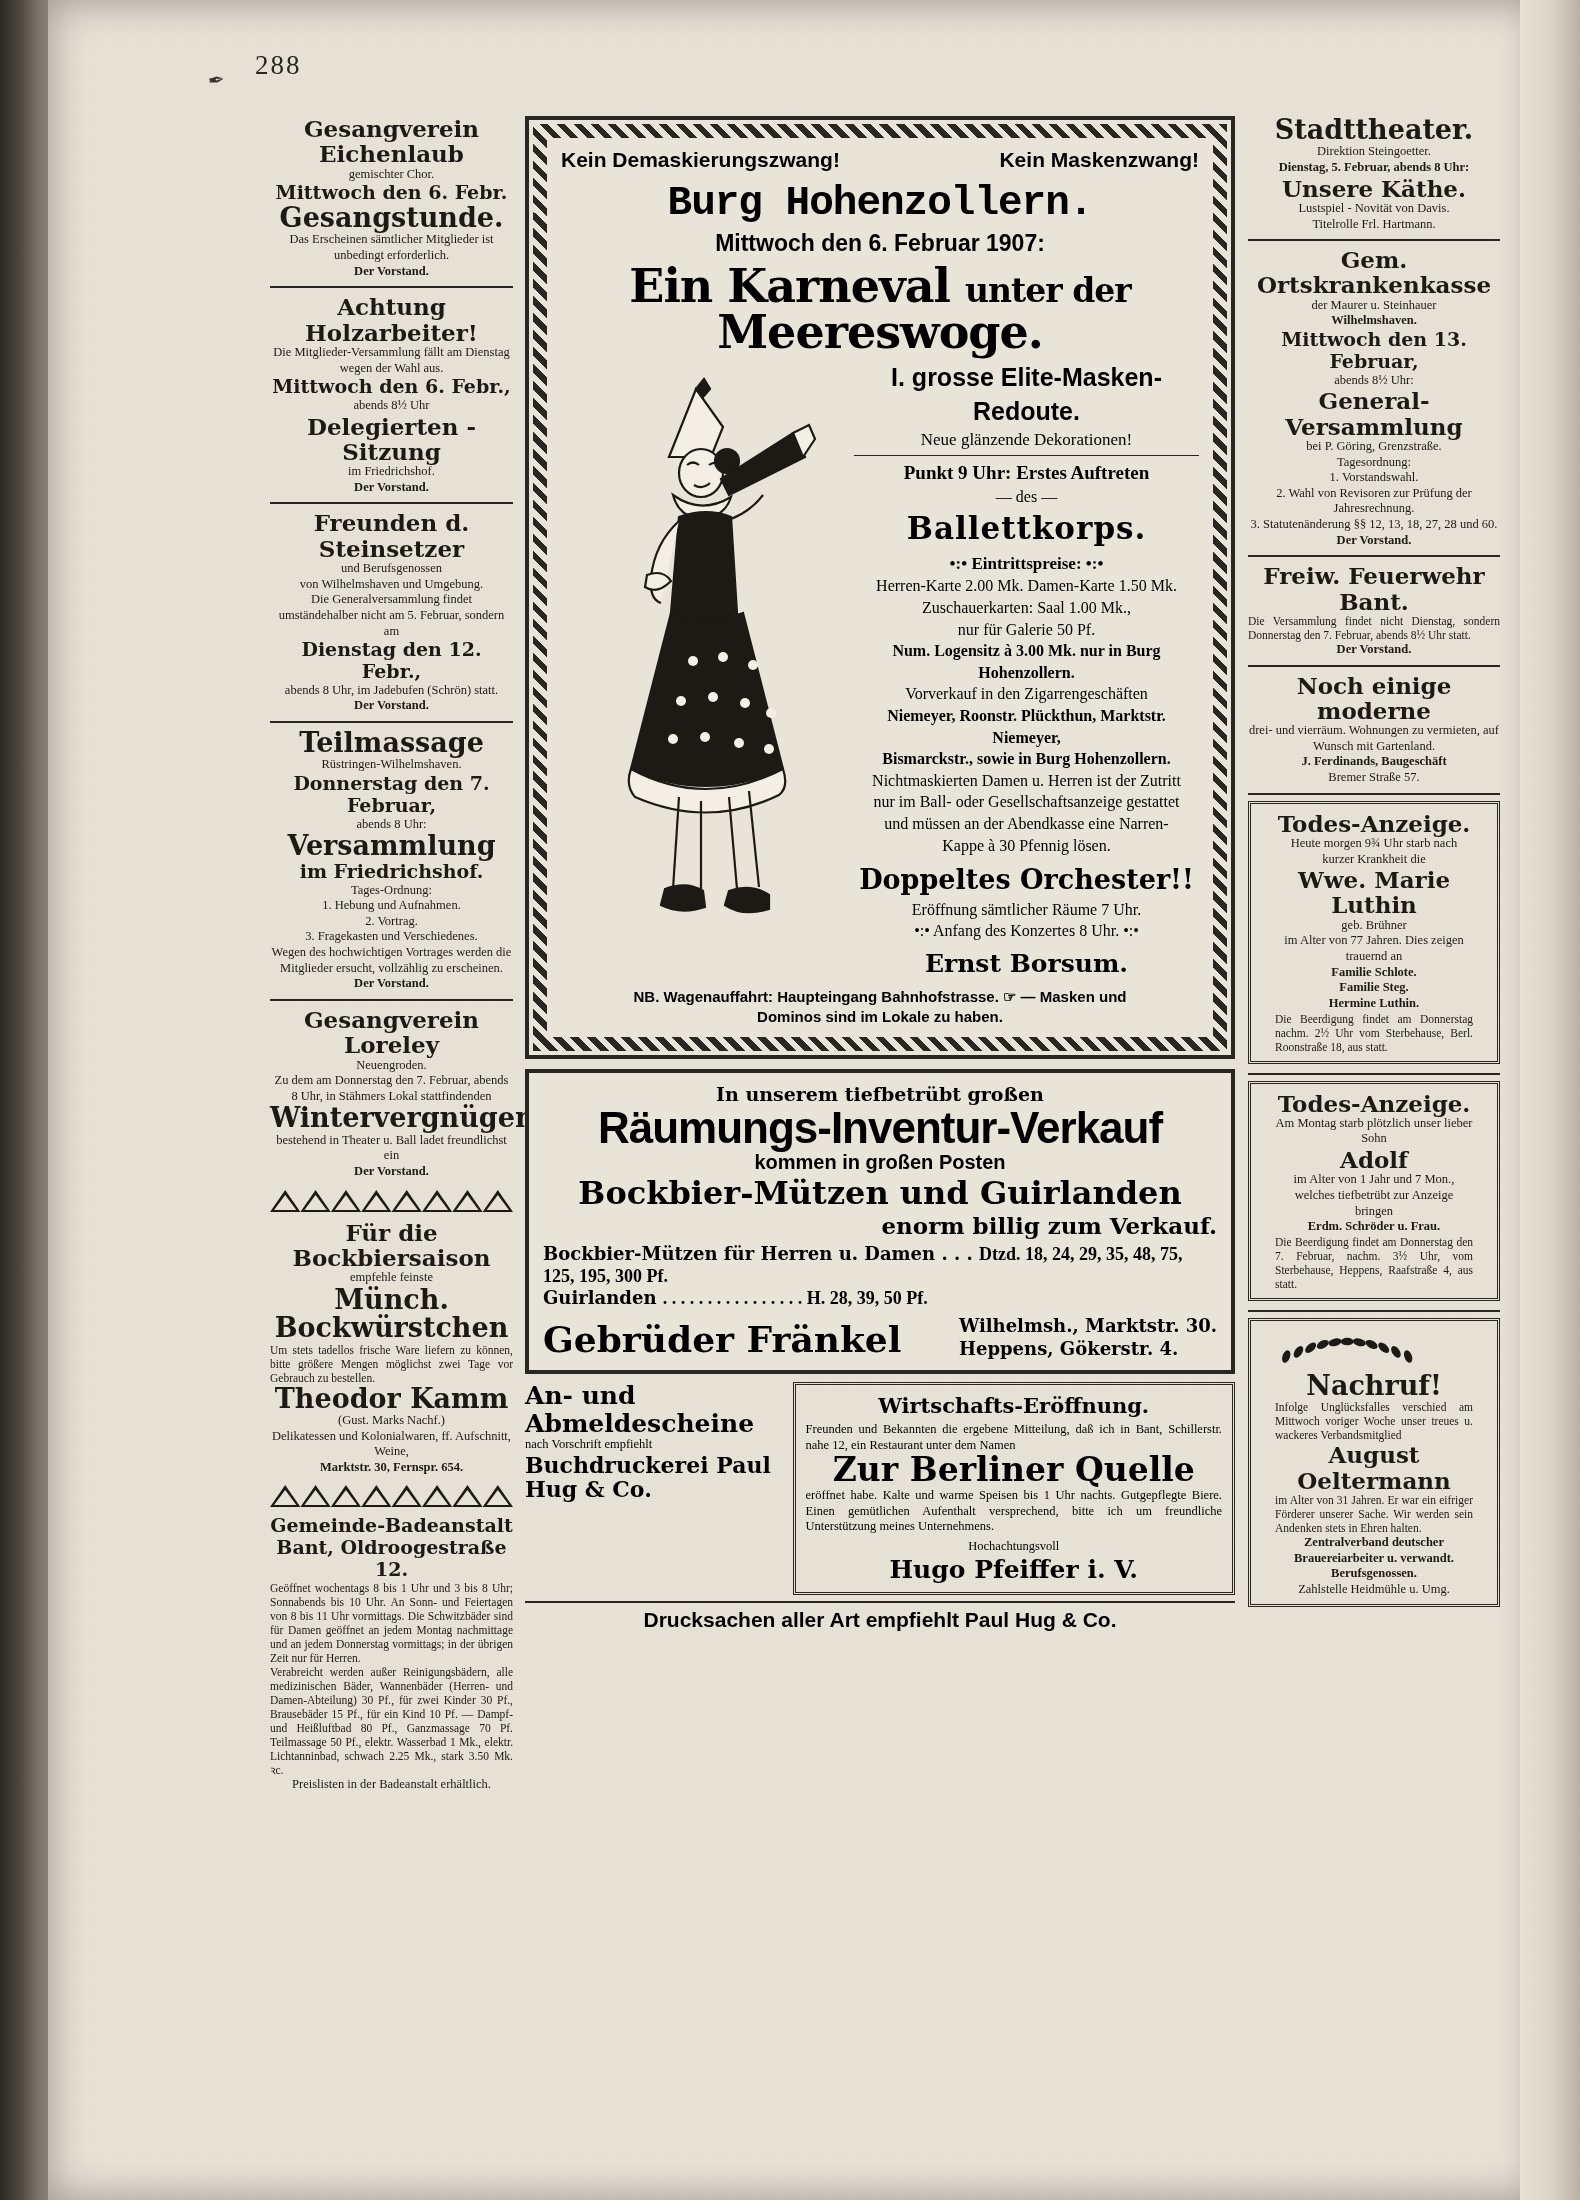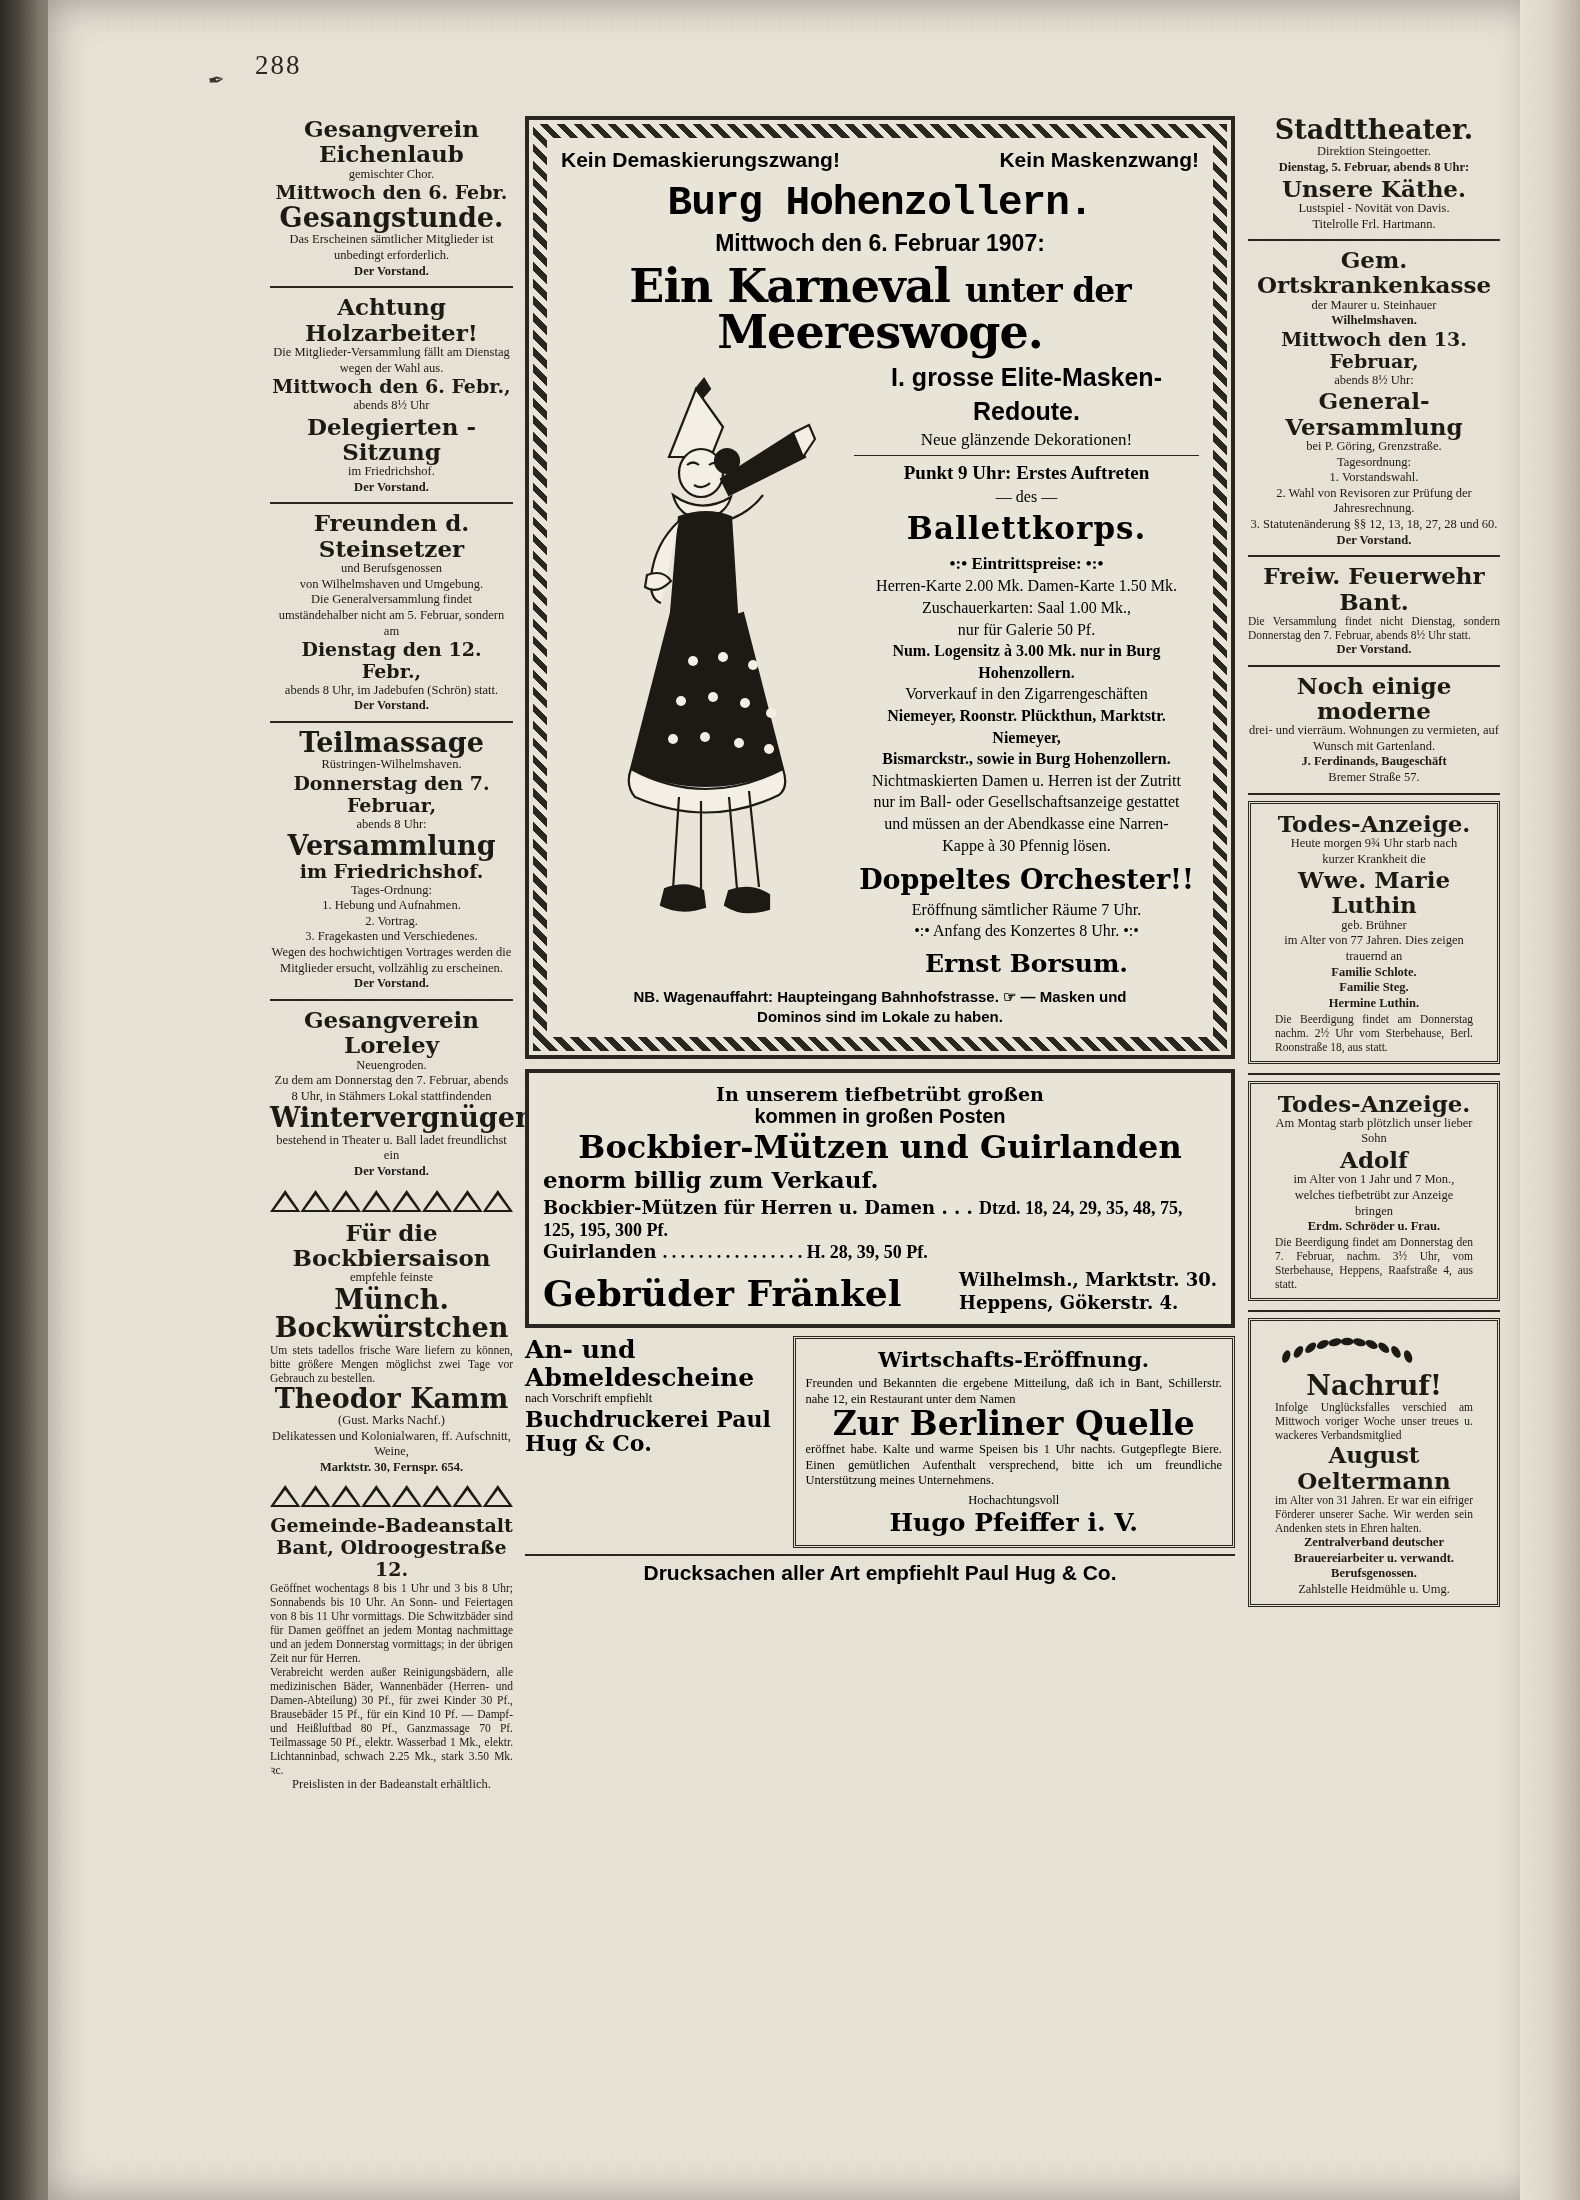--- a/index.html
+++ b/index.html
@@ -60,21 +60,21 @@
   .doppel{font-family:"DejaVu Serif",serif;font-weight:bold;font-size:27px;text-align:center;}
   .borsum{font-family:"DejaVu Serif",serif;font-weight:bold;font-size:25px;text-align:center;}
   .nb{font-family:"Liberation Sans",sans-serif;font-weight:bold;font-size:15px;text-align:center;line-height:1.35;}
 
   
   .raum{border:4px solid #2a2722;padding:10px 14px;background:#e9e4d8;margin-top:10px;}
   .raum .t1{font-family:"DejaVu Serif",serif;font-weight:bold;font-size:19px;text-align:center;}
   .raum .t2{font-family:"Liberation Sans",sans-serif;font-weight:bold;font-size:44px;text-align:center;letter-spacing:-1px;line-height:1.05;}
   .raum .t3{font-family:Liberation Sans, sans-serif;font-weight:bold;font-size:20px;text-align:center;}
   .raum .t4{font-family:"DejaVu Serif",serif;font-weight:bold;font-size:32px;text-align:center;}
-  .raum .t5{font-family:"DejaVu Serif",serif;font-weight:bold;font-size:23px;text-align:left;}
+  .raum .t5{font-family:"DejaVu Serif",serif;font-weight:bold;font-size:23px;text-align:right;}
   .raum .brand{font-family:"DejaVu Serif",serif;font-weight:bold;font-size:36px;}
 
   
   .botrow{display:flex;gap:8px;margin-top:8px;}
   .bl{width:268px;}
   .br2{width:430px;border:3px double #2a2722;padding:8px 10px;}
   .wirt{font-family:"DejaVu Serif",serif;font-weight:bold;font-size:21px;text-align:center;}
   .quelle{font-family:"DejaVu Serif",serif;font-weight:bold;font-size:33px;text-align:center;line-height:1.05;}
   .hugo{font-family:"DejaVu Serif",serif;font-weight:bold;font-size:25px;text-align:center;}
   .drucks{font-family:"Liberation Sans",sans-serif;font-weight:bold;font-size:21px;text-align:center;margin-top:6px;border-top:2px solid #2a2722;padding-top:5px;}
@@ -312,20 +312,21 @@
 
           <div class="nb" style="margin-top:6px;">
             <div>NB. Wagenauffahrt: Haupteingang Bahnhofstrasse. ☞ — Masken und</div>
             <div>Dominos sind im Lokale zu haben.</div>
           </div>
         </div>
       </div>
 
       <div class="raum">
         <div class="t1">In unserem tiefbetrübt großen</div>
+        <div class="t2">Räumungs-Inventur-Verkauf</div>
         <div class="t3">kommen in großen Posten</div>
         <div class="t4">Bockbier-Mützen und Guirlanden</div>
         <div class="t5">enorm billig zum Verkauf.</div>
         <div style="font-size:18px;font-weight:bold;font-family:'DejaVu Serif',serif;margin-top:4px;">
           <span>Bockbier-Mützen für Herren u. Damen . . .</span>
           <span style="font-family:'Liberation Serif',serif;">Dtzd. 18, 24, 29, 35, 48, 75, 125, 195, 300 Pf.</span>
         </div>
         <div style="font-size:18px;font-weight:bold;font-family:'DejaVu Serif',serif;">
           <span>Guirlanden</span>
           <span style="font-family:'Liberation Serif',serif;">. . . . . . . . . . . . . . . . H. 28, 39, 50 Pf.</span>

